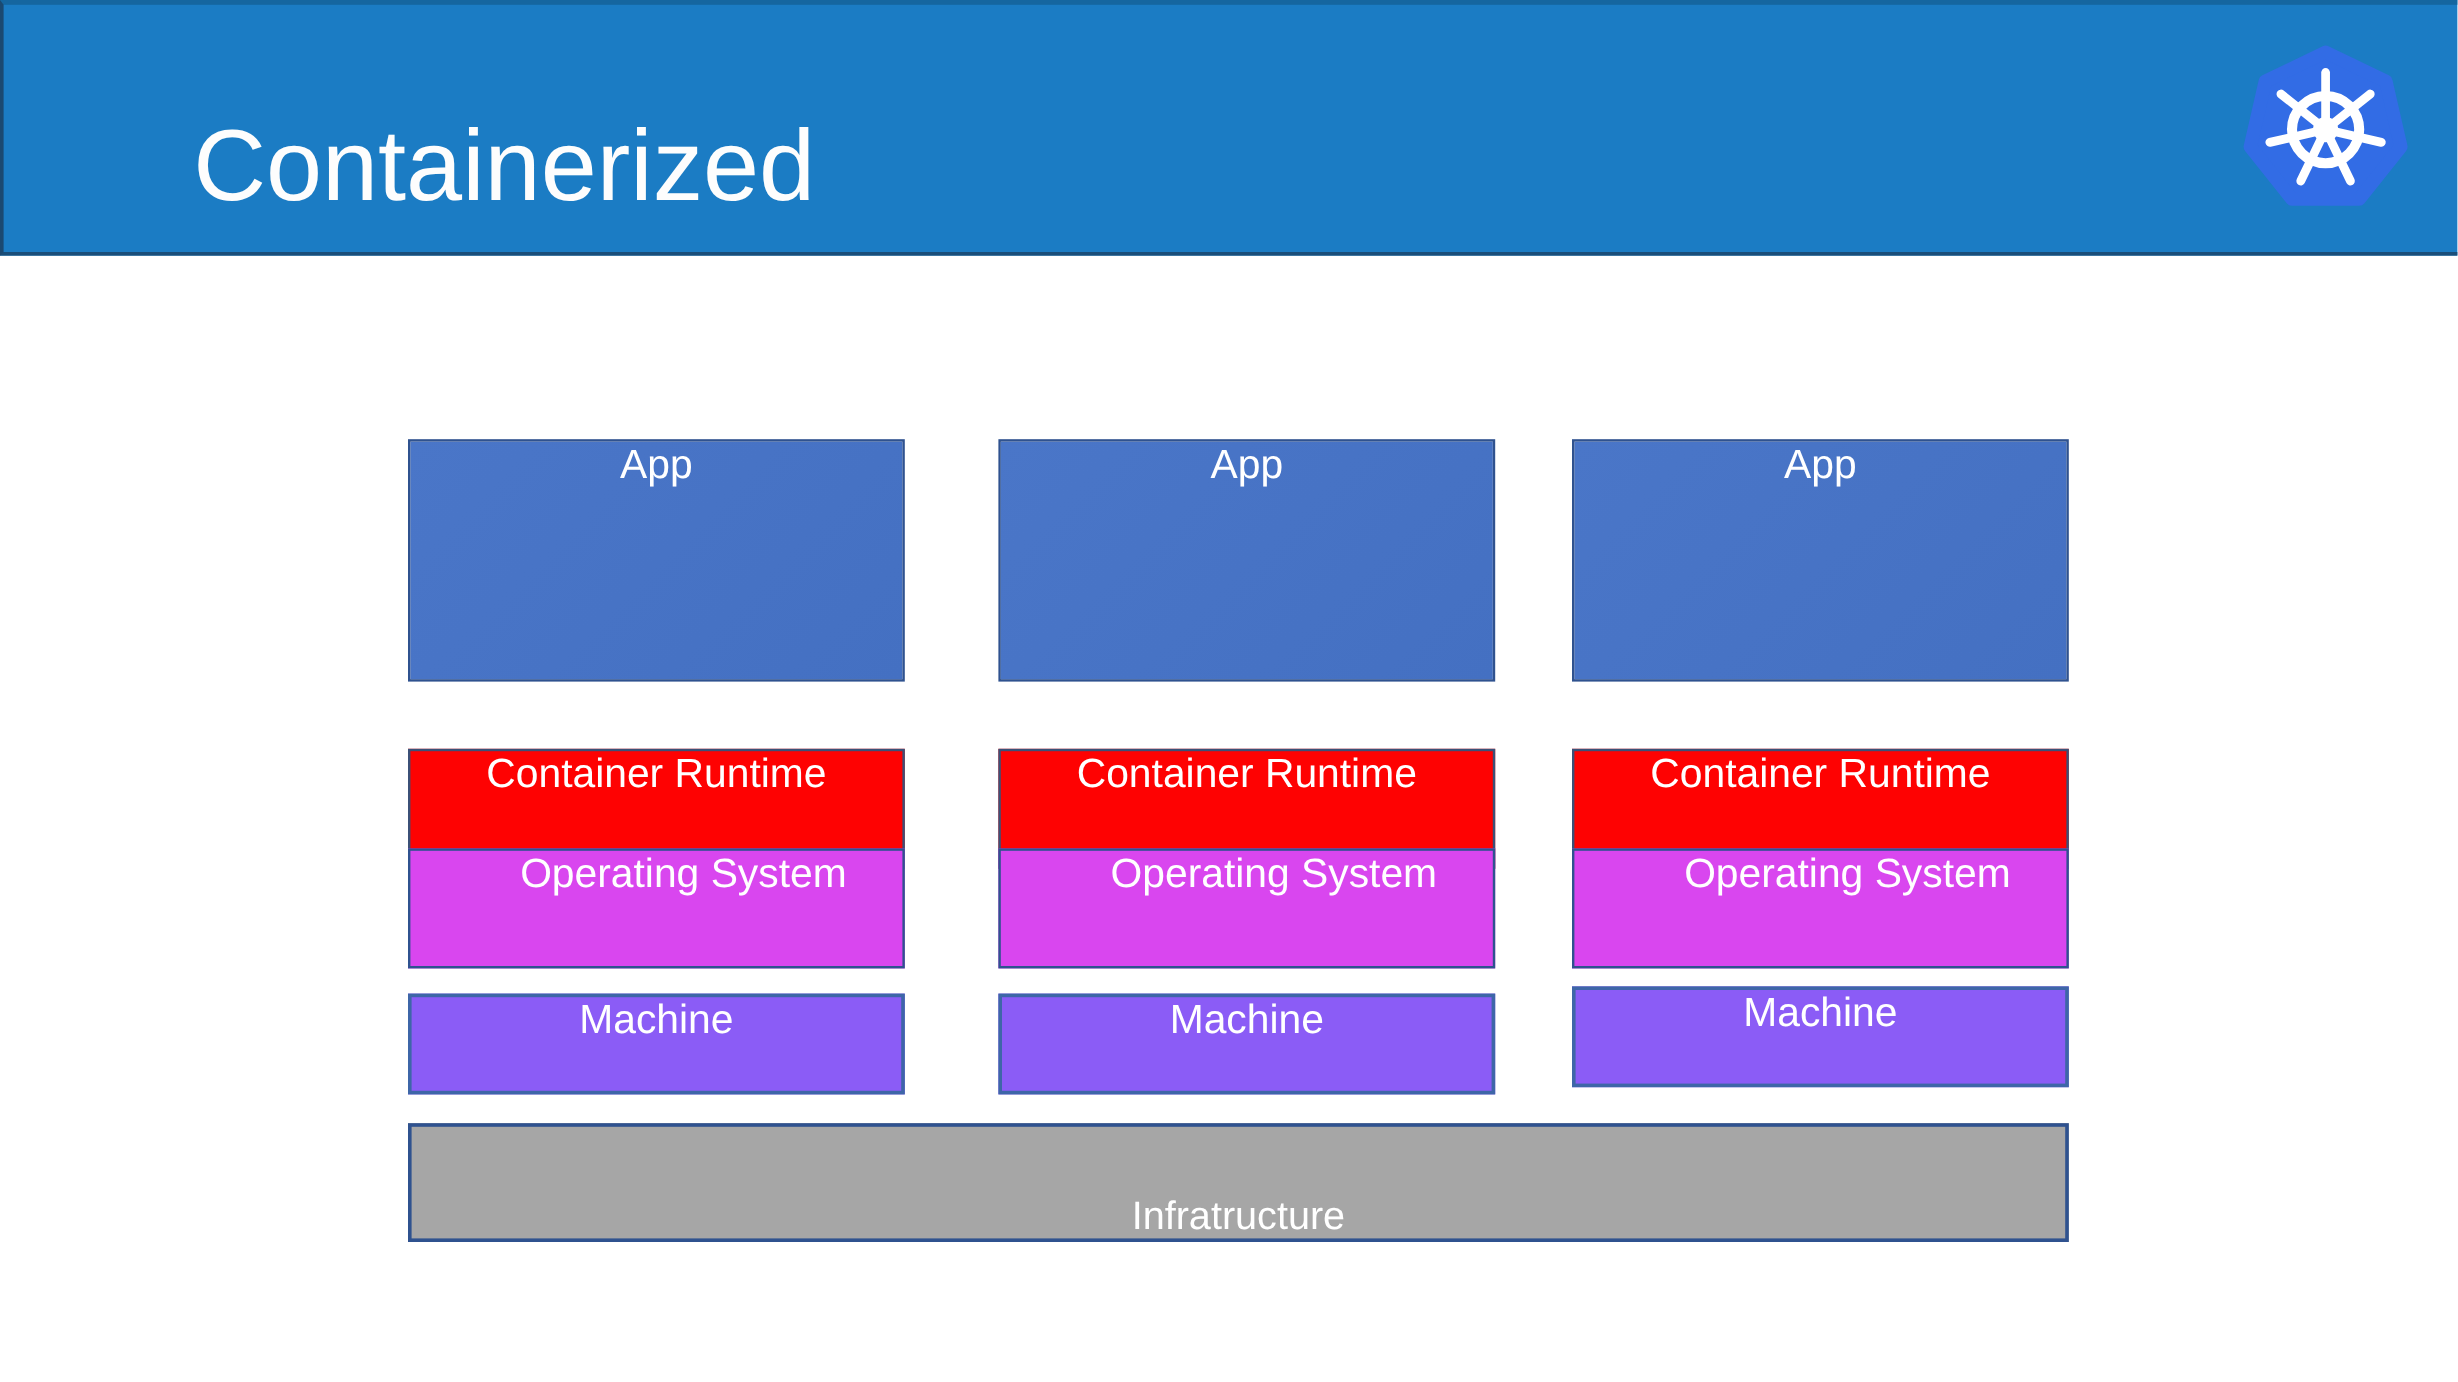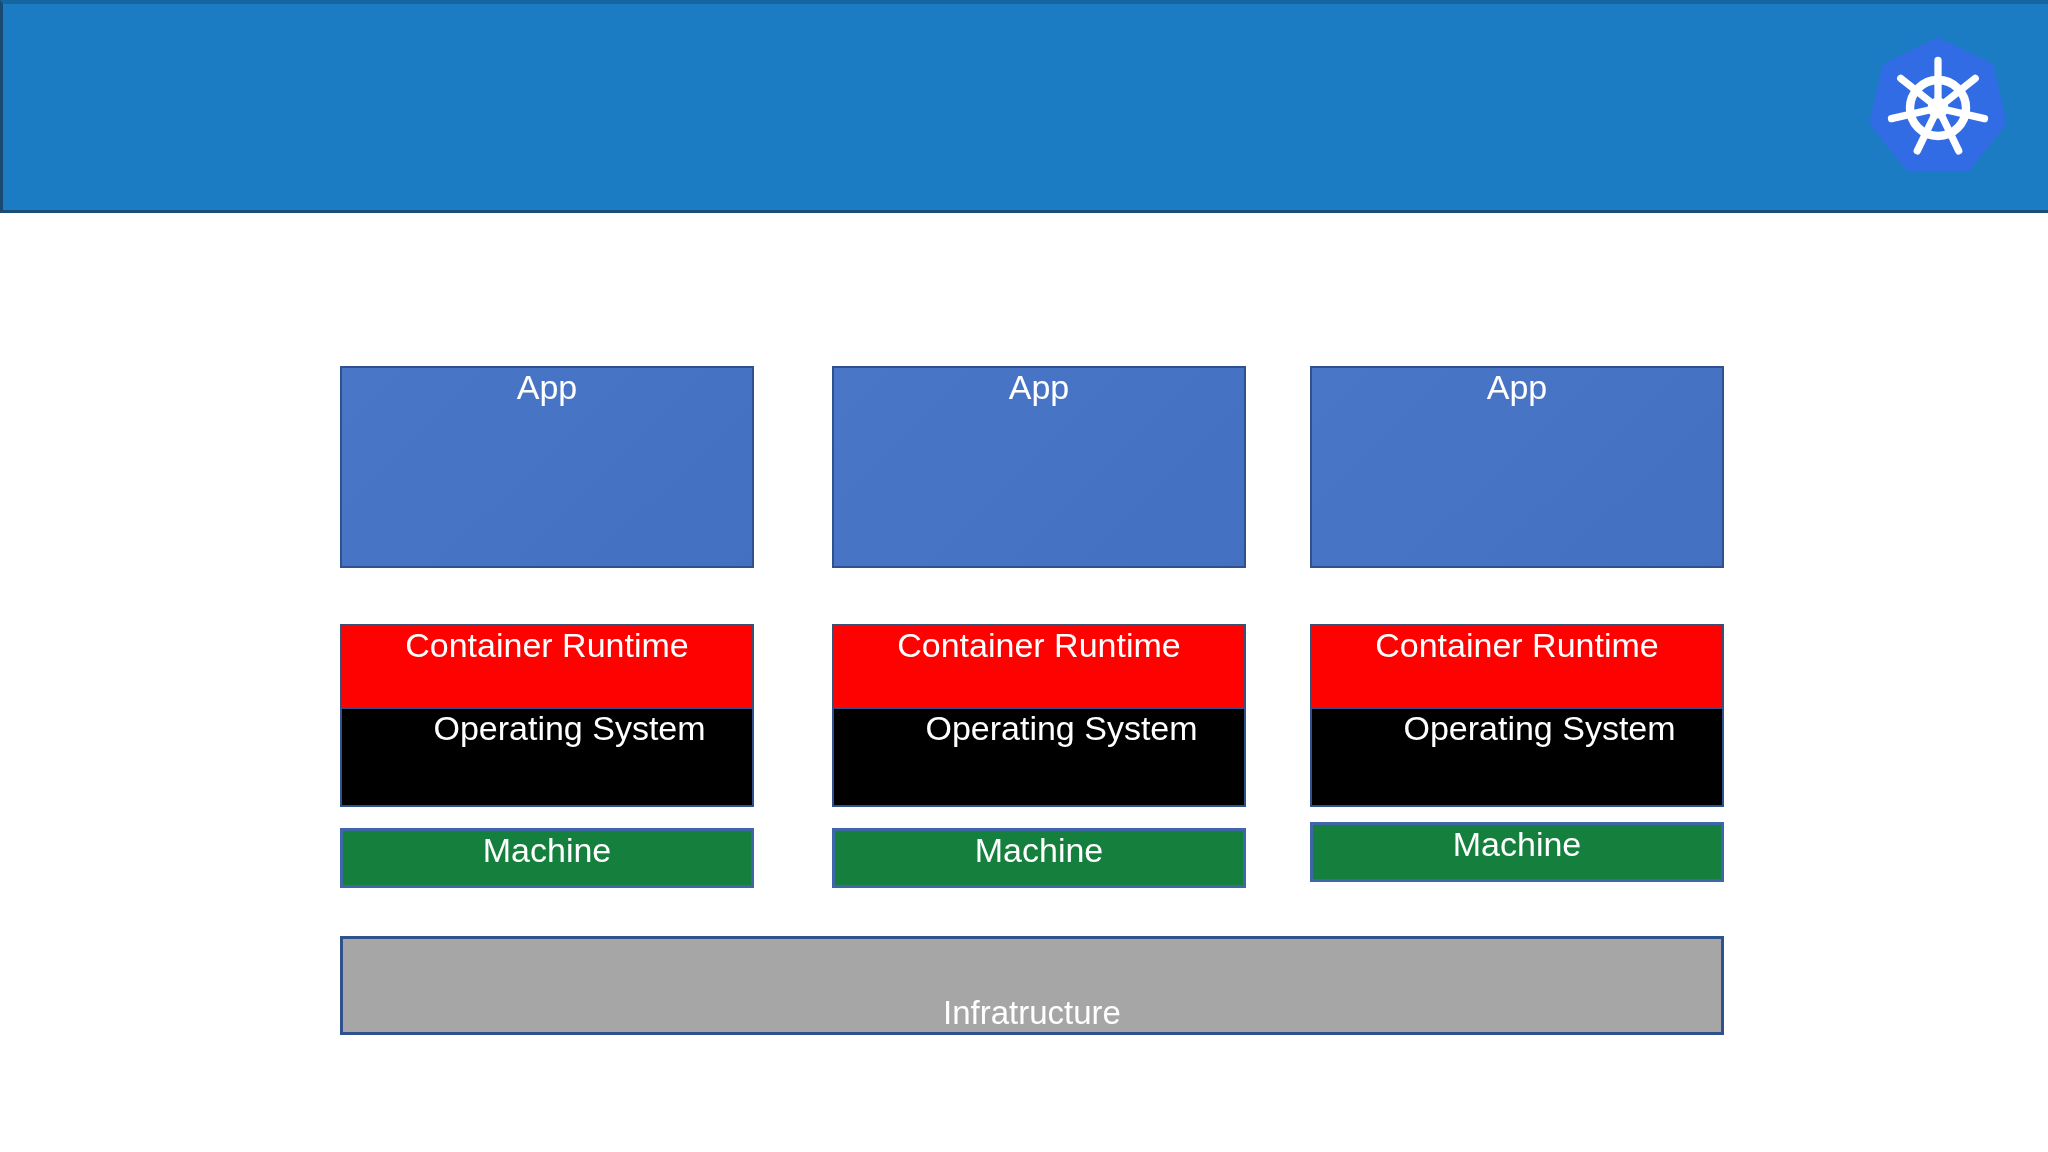--- a/index.html
+++ b/index.html
@@ -38,45 +38,46 @@
     border:2px solid #2F528F;
   }
   .box-runtime {
     top:222px; height:100px;
     background:#FE0202;
     border:2px solid #3B5077;
     margin-top:36px;
   }
   .box-os {
     top:341px; height:100px;
-    background:#000000;
+    background:#d946ef;
     border:2px solid #2F528F;
     padding-left:45px;
   }
   .box-machine {
-    top:462px; height:60px;
-    background:#15803d;
+    top:462px; height:84px;
+    background:#8b5cf6;
     border:3px solid #3E66A8;
   }
   .col3 .box-machine { top:456px; }
 
   .box-infra {
     position:absolute; left:340px; top:936px; width:1384px; height:99px;
     display:flex; align-items:flex-end; justify-content:center;
     background:#A6A6A6;
     border:3px solid #2F528F;
     color:#ffffff; font-size:33px;
   }
 </style>
 </head>
 <body>
 
 <div class="slide">
 
   <header class="header">
+    <h1 class="title">Containerized</h1>
     <div class="logo-wrap">
       <svg viewBox="0 0 100 100">
         <polygon points="50,4 85.9,21.3 94.8,60.2 70,91.4 30,91.4 5.2,60.2 14.1,21.3" fill="#326CE5" stroke="#326CE5" stroke-width="8" stroke-linejoin="round"></polygon>
         <g stroke="#FFFFFF" stroke-width="5.2" stroke-linecap="round">
           <line x1="50" y1="50" x2="50" y2="16"></line>
           <line x1="50" y1="50" x2="76.6" y2="28.8"></line>
           <line x1="50" y1="50" x2="83.2" y2="57.6"></line>
           <line x1="50" y1="50" x2="64.8" y2="80.6"></line>
           <line x1="50" y1="50" x2="35.2" y2="80.6"></line>
           <line x1="50" y1="50" x2="16.8" y2="57.6"></line>

